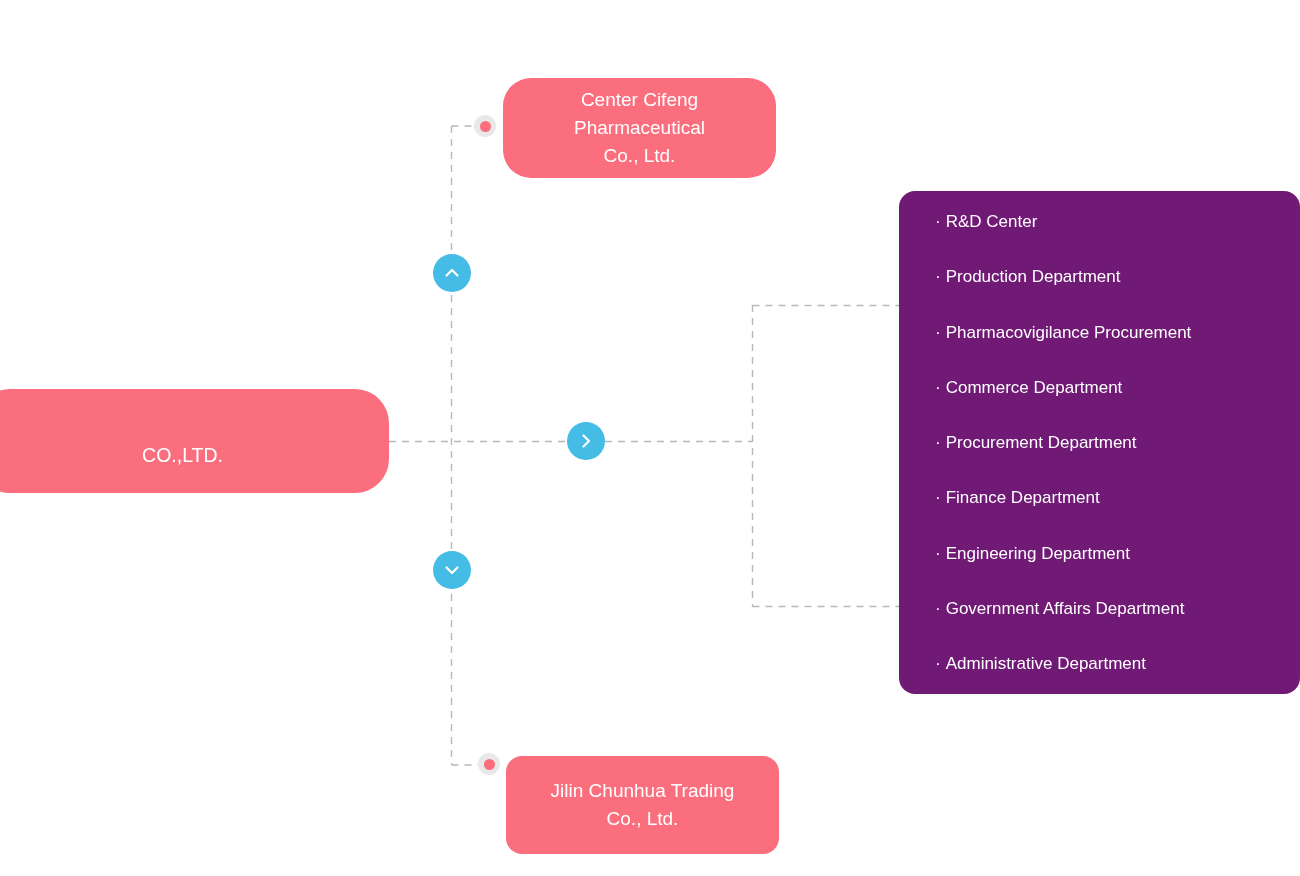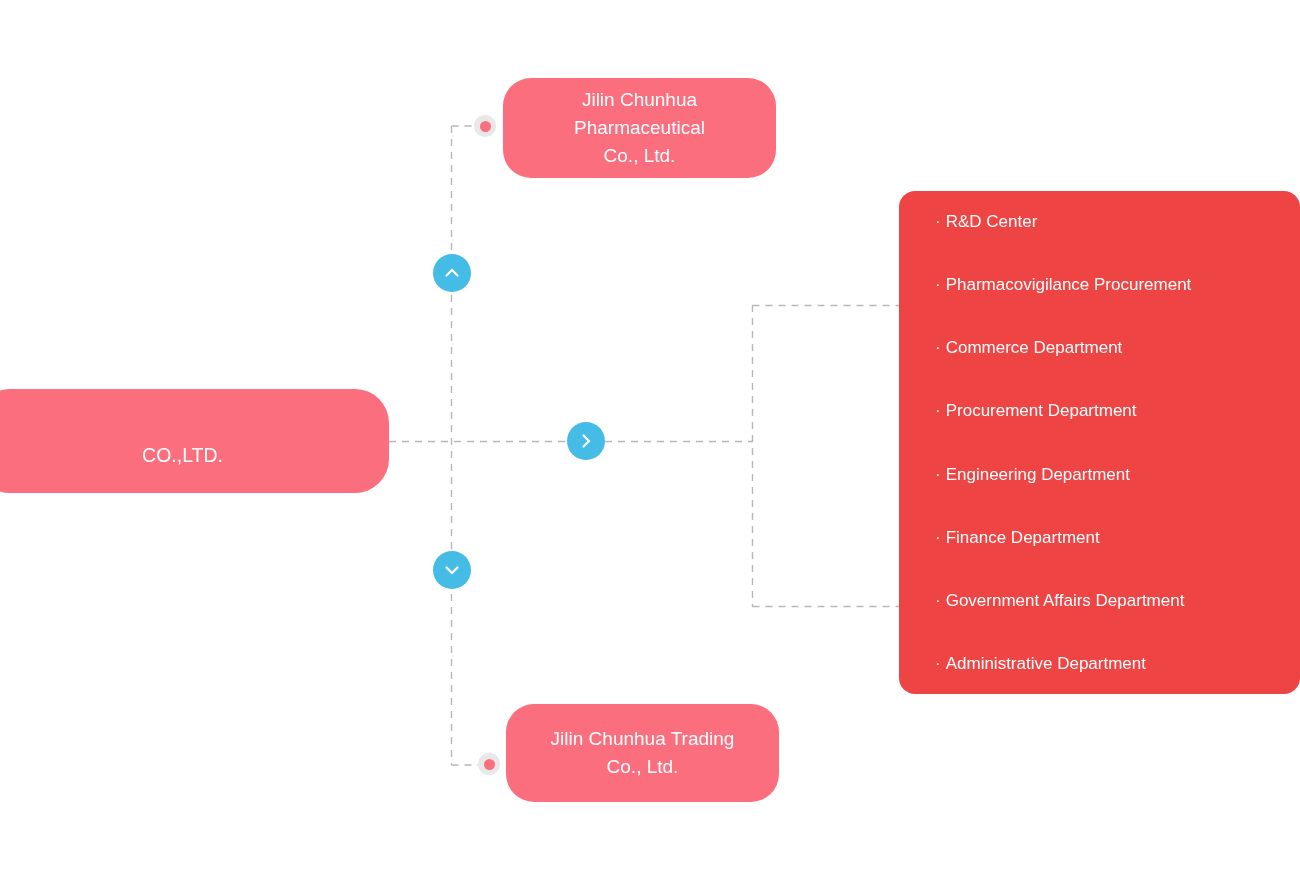--- a/index.html
+++ b/index.html
@@ -60,42 +60,42 @@
     top: 78px;
     width: 273px;
     height: 100px;
     font-size: 19px;
     padding: 0 22px;
     border-radius: 28px;
   }
 
   #node-chunhua {
     left: 506px;
-    top: 704px;
+    top: 756px;
     width: 273px;
     height: 98px;
     font-size: 19px;
     padding: 0 22px;
-    border-radius: 28px;
+    border-radius: 16px;
   }
 
   .node-pink .node-text {
     display: block;
     width: 100%;
   }
 
   
   #panel-departments {
     position: absolute;
     left: 899px;
     top: 191px;
     width: 401px;
     height: 503px;
     box-sizing: border-box;
-    background: #ef4444;
+    background: #701a75;
     border-radius: 16px;
     padding: 22px 0 22px 0;
     display: flex;
     flex-direction: column;
     justify-content: space-between;
   }
 
   .dept-item {
     color: #ffffff;
     font-size: 17px;
@@ -178,37 +178,38 @@
   </svg>
 
   <div id="node-root" class="node-pink">
     <span class="node-text"><br><span>CO.,LTD.</span></span>
   </div>
 
   <div id="bullet-cifeng" class="bullet-connector">
     <span class="inner"></span>
   </div>
   <div id="node-cifeng" class="node-pink">
-    <span class="node-text"><span>Jilin Chunhua Pharmaceutical</span><br><span>Co., Ltd.</span></span>
+    <span class="node-text"><span>Center Cifeng Pharmaceutical</span><br><span>Co., Ltd.</span></span>
   </div>
 
   <div id="bullet-chunhua" class="bullet-connector">
     <span class="inner"></span>
   </div>
   <div id="node-chunhua" class="node-pink">
     <span class="node-text"><span>Jilin Chunhua Trading</span><br><span>Co., Ltd.</span></span>
   </div>
 
   <div id="panel-departments">
     <div class="dept-item"><span class="dept-bullet">·</span><span>R&amp;D Center</span></div>
+    <div class="dept-item"><span class="dept-bullet">·</span><span>Production Department</span></div>
     <div class="dept-item"><span class="dept-bullet">·</span><span>Pharmacovigilance Procurement</span></div>
     <div class="dept-item"><span class="dept-bullet">·</span><span>Commerce Department</span></div>
     <div class="dept-item"><span class="dept-bullet">·</span><span>Procurement Department</span></div>
+    <div class="dept-item"><span class="dept-bullet">·</span><span>Finance Department</span></div>
     <div class="dept-item"><span class="dept-bullet">·</span><span>Engineering Department</span></div>
-    <div class="dept-item"><span class="dept-bullet">·</span><span>Finance Department</span></div>
     <div class="dept-item"><span class="dept-bullet">·</span><span>Government Affairs Department</span></div>
     <div class="dept-item"><span class="dept-bullet">·</span><span>Administrative Department</span></div>
   </div>
 
   <div id="toggle-up" class="toggle-btn">
     <svg width="18" height="18" viewBox="0 0 18 18">
       <polyline points="3.5,11.5 9,6 14.5,11.5" fill="none" stroke="#ffffff" stroke-width="2.2" stroke-linecap="round" stroke-linejoin="round"></polyline>
     </svg>
   </div>
 

